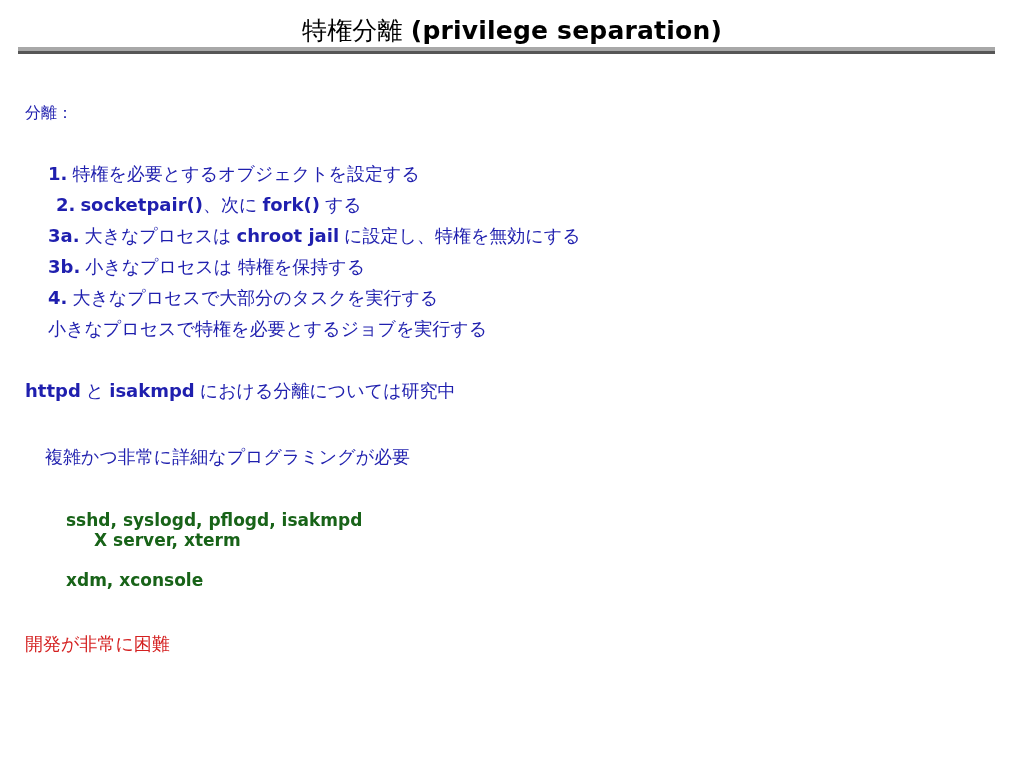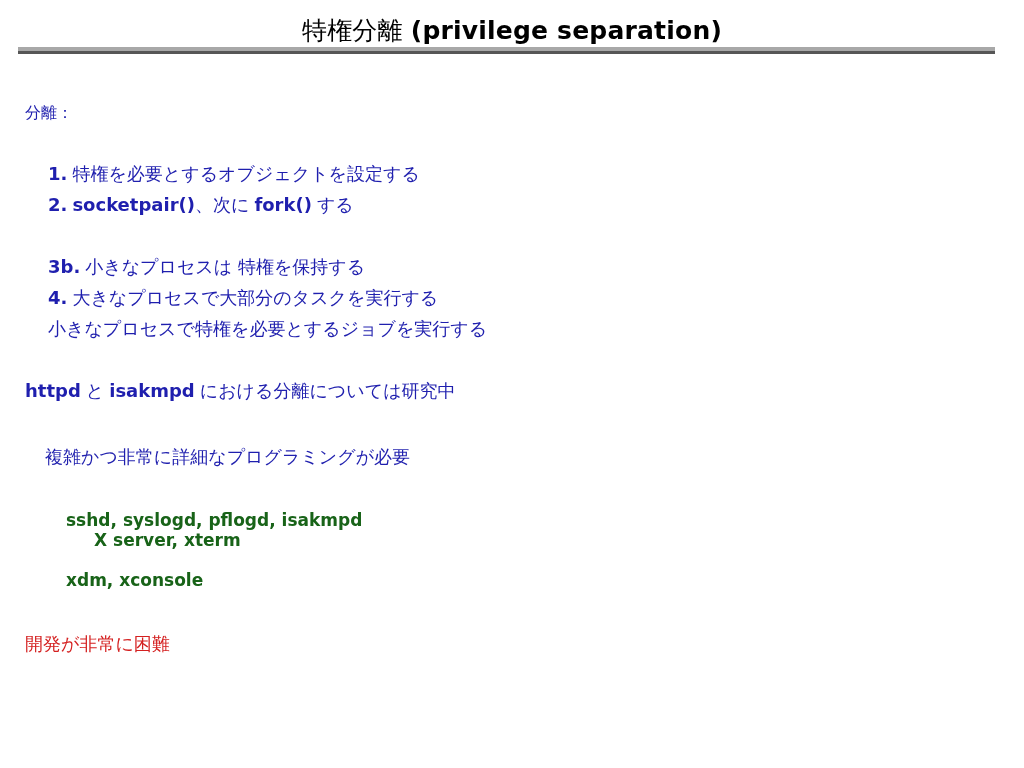--- a/index.html
+++ b/index.html
@@ -96,21 +96,21 @@
   }
 
   .c-blue  { color: #1f1fae; }
   .c-green { color: #186318; }
   .c-red   { color: #d42020; }
 
   .heading-sep  { left: 25px; top: 45px;  font-size: 16px; }
 
   .item { font-size: 18px; text-align: right; }
   .item-1  { left: 48px; top: 105px; }
-  .item-2  { left: 48px; top: 136px; }
+  .item-2  { left: 56px; top: 136px; }
   .item-3a { left: 48px; top: 167px; }
   .item-3b { left: 48px; top: 198px; }
   .item-4  { left: 48px; top: 229px; }
   .item-4b { left: 48px; top: 260px; }
 
   .para-httpd  { left: 25px; top: 322px; font-size: 18px; }
   .para-prog   { left: 25px; top: 388px; font-size: 18px; margin-left: 20px; }
 
   .svc { left: 66px; font-size: 17px; }
   .svc-1 { top: 452px; }
@@ -137,20 +137,21 @@
   </div>
 
   <div class="body-area">
 
     <div class="line heading-sep jp-txt c-blue">分離：</div>
 
     <div class="line item item-1 c-blue"><span class="num">1.</span><span class="sp"></span><span class="jp-txt">特権を必要とするオブジェクトを設定する</span></div>
 
     <div class="line item item-2 c-blue"><span class="num">2.</span><span class="sp"></span><span class="lat">socketpair()</span><span class="jp-txt">、次に</span><span class="sp"></span><span class="lat">fork()</span><span class="sp"></span><span class="jp-txt">する</span></div>
 
+    <div class="line item item-3a c-blue"><span class="num">3a.</span><span class="sp"></span><span class="jp-txt">大きなプロセスは</span><span class="sp"></span><span class="lat">chroot jail</span><span class="sp"></span><span class="jp-txt">に設定し、特権を無効にする</span></div>
 
     <div class="line item item-3b c-blue"><span class="num">3b.</span><span class="sp"></span><span class="jp-txt">小きなプロセスは 特権を保持する</span></div>
 
     <div class="line item item-4 c-blue"><span class="num">4.</span><span class="sp"></span><span class="jp-txt">大きなプロセスで大部分のタスクを実行する</span></div>
 
     <div class="line item item-4b c-blue"><span class="jp-txt">小きなプロセスで特権を必要とするジョブを実行する</span></div>
 
     <div class="line para-httpd c-blue"><span class="lat">httpd</span><span class="sp"></span><span class="jp-txt">と</span><span class="sp"></span><span class="lat">isakmpd</span><span class="sp"></span><span class="jp-txt">における分離については研究中</span></div>
 
     <div class="line para-prog jp-txt c-blue">複雑かつ非常に詳細なプログラミングが必要</div>

